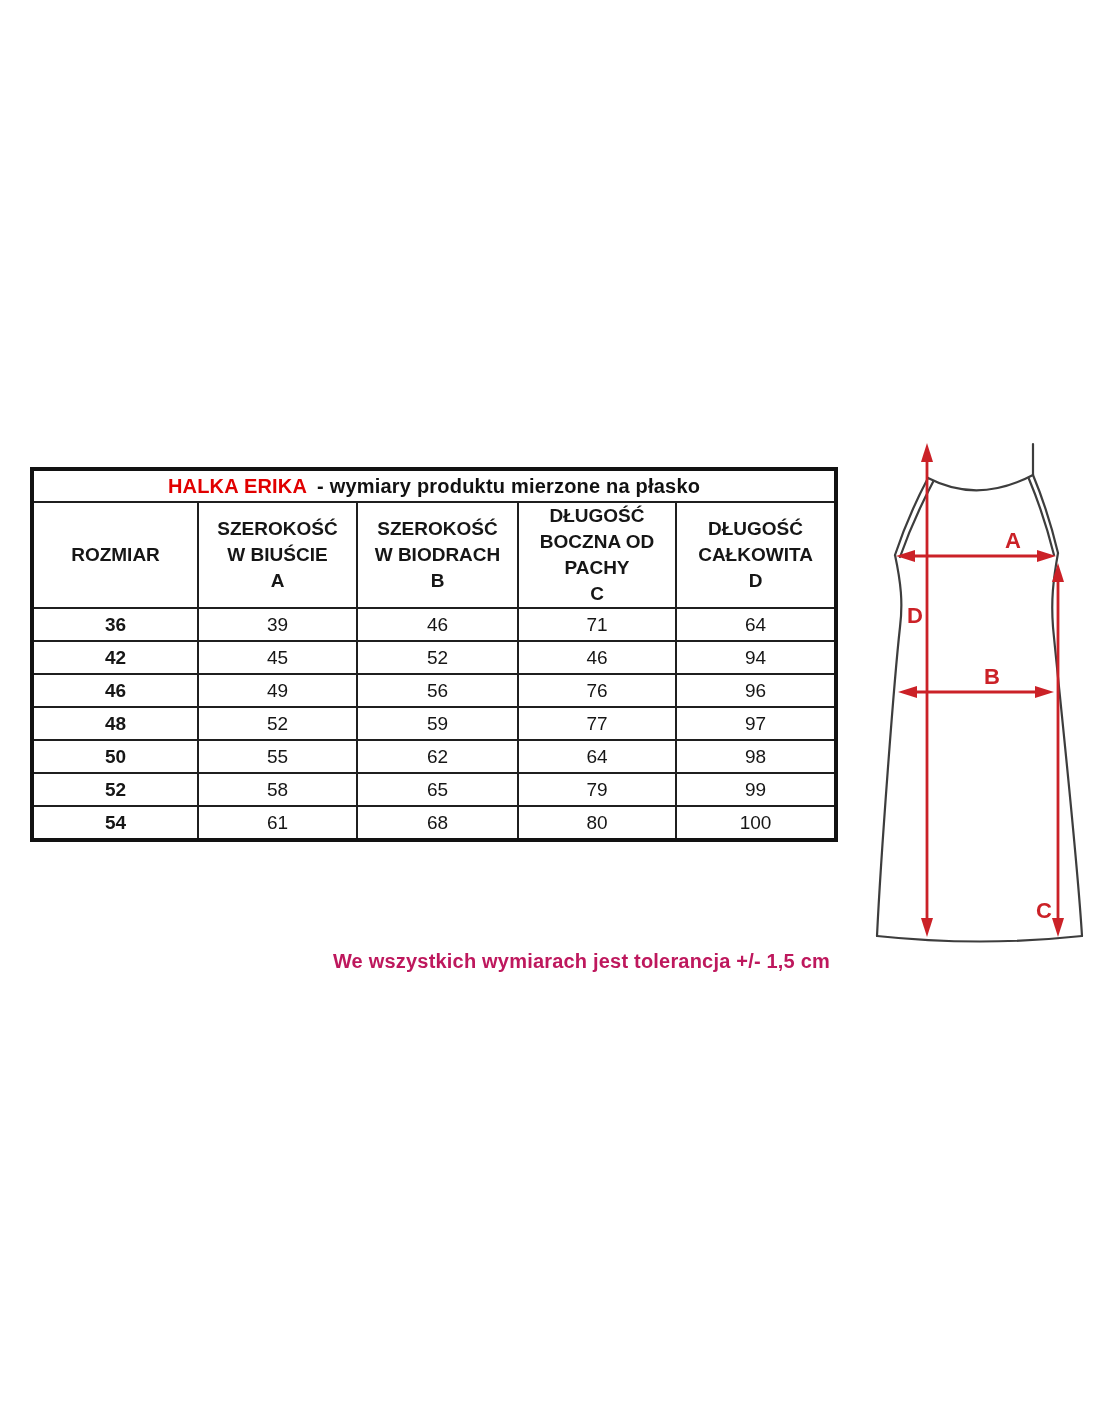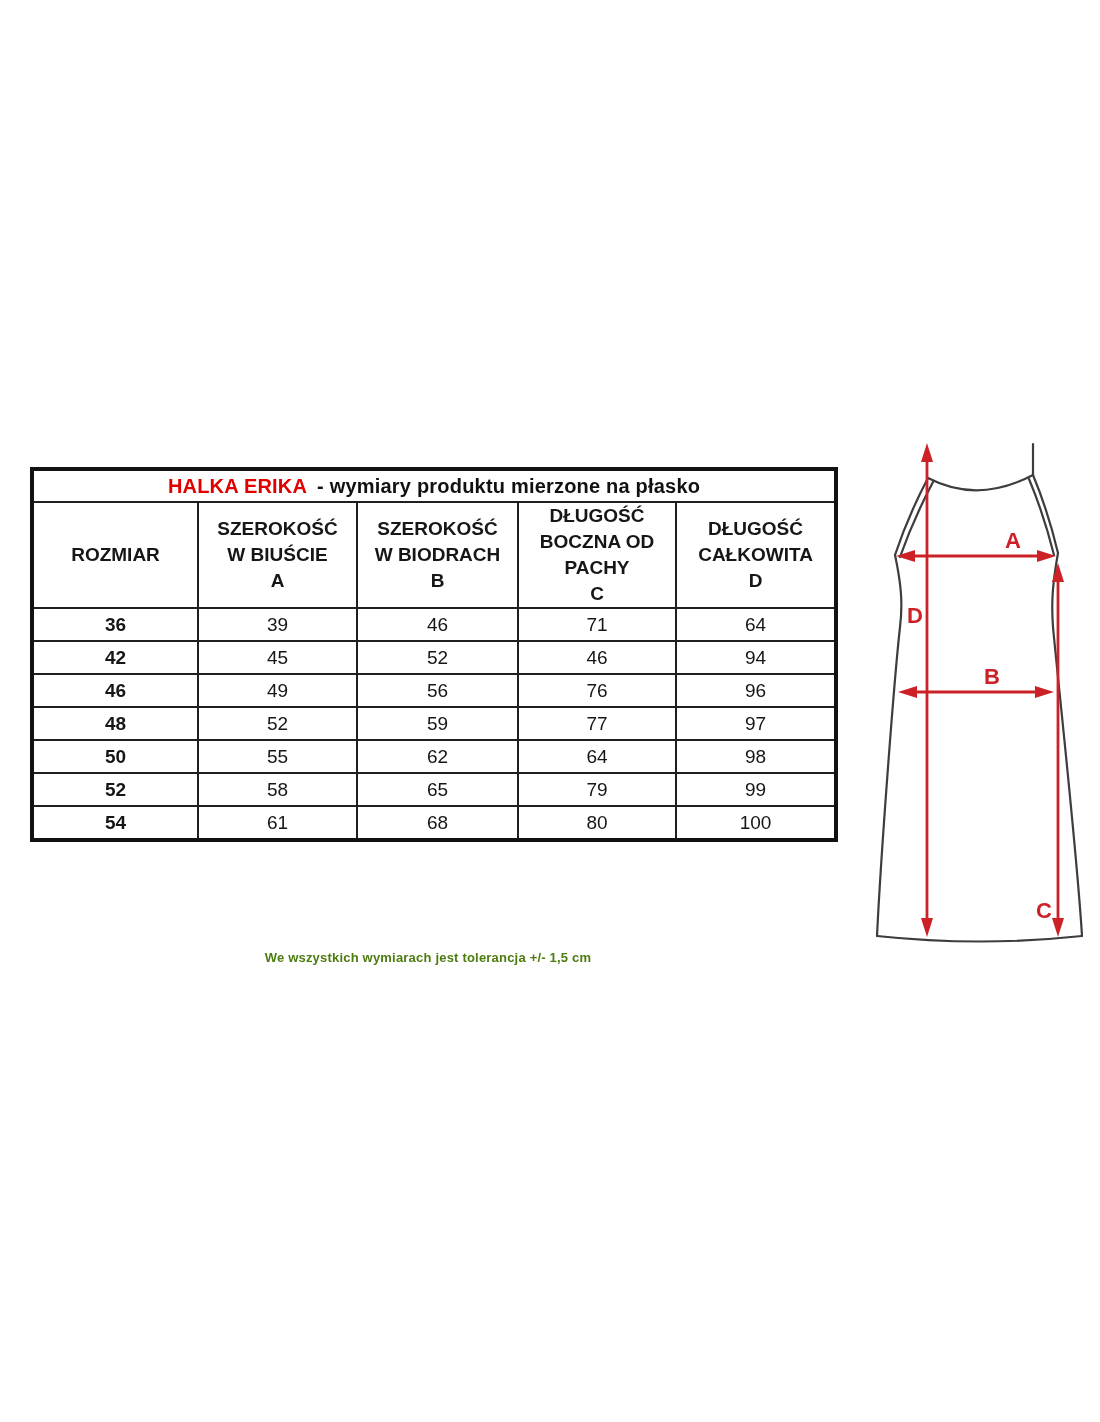--- a/index.html
+++ b/index.html
@@ -26,21 +26,21 @@
   th.col-head{
     height:104px;font-size:19px;line-height:26px;font-weight:bold;
     white-space:pre-line;padding:2px 2px;
   }
   tbody.size-rows td{height:31px;font-size:19px;font-weight:400;}
   tbody.size-rows td.size-col{font-weight:bold;}
 
   
   .tolerance-note{
     position:absolute;left:26px;top:950px;width:804px;
-    text-align:center;font-size:13px;font-weight:bold;color:#4d7c0f;
+    text-align:right;font-size:20px;font-weight:bold;color:#be185d;
     letter-spacing:.2px;
   }
 
   
   .diagram-wrap{position:absolute;left:860px;top:415px;width:240px;height:550px;}
   .diagram-wrap svg{display:block;width:240px;height:550px;}
   .dim-label{
     font-family:"Liberation Sans",sans-serif;font-weight:bold;font-size:22px;
   }
 </style>

